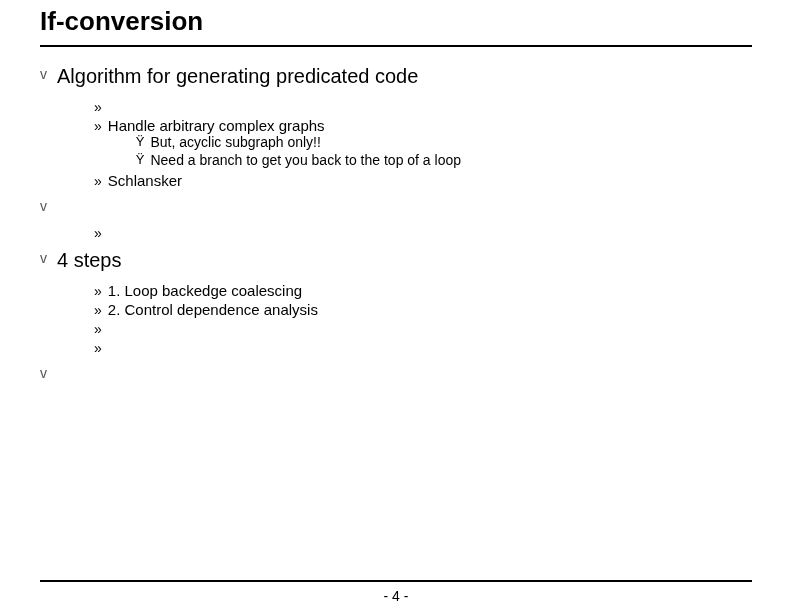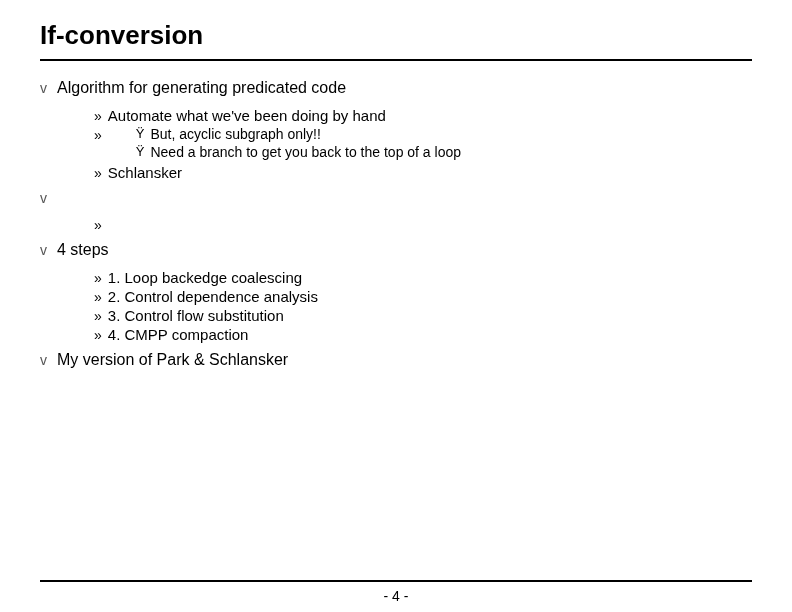--- a/index.html
+++ b/index.html
@@ -13,21 +13,21 @@
     }
     .slide {
       width: 792px;
       height: 612px;
       background: #fff;
       padding: 0;
       display: flex;
       flex-direction: column;
     }
     .title-bar {
-      padding: 20px 40px 8px 40px;
+      padding: 6px 40px 8px 40px;
     }
     .title-bar h1 {
       font-size: 26px;
       font-weight: bold;
       color: #000;
       font-family: Arial, sans-serif;
     }
     .top-rule {
       border: none;
       border-top: 2px solid #000;
@@ -46,21 +46,21 @@
       font-family: Arial, sans-serif;
     }
     .bullet-main .diamond {
       color: #555;
       margin-right: 10px;
       margin-top: 1px;
       font-size: 14px;
       flex-shrink: 0;
     }
     .bullet-main .label {
-      font-size: 16px;
+      font-size: 20px;
     }
     .sub-list {
       margin-left: 54px;
       margin-bottom: 6px;
     }
     .sub-item {
       display: flex;
       align-items: flex-start;
       font-size: 15px;
       color: #000;
@@ -117,25 +117,25 @@
   <div class="content">
 
     <div class="section-gap">
       <div class="bullet-main">
         <span class="diamond">v</span>
         <span class="label">Algorithm for generating predicated code</span>
       </div>
       <div class="sub-list">
         <div class="sub-item">
           <span class="arrow">»</span>
-          <span>Automate what we've  been doing by hand</span>
         </div>
         <div class="sub-item">
           <span class="arrow">»</span>
           <div>
+            <span>Handle arbitrary complex graphs</span>
             <div class="sub-sub-list">
               <div class="sub-sub-item">
                 <span class="ydot">Ÿ</span>
                 <span>But, acyclic subgraph only!!</span>
               </div>
               <div class="sub-sub-item">
                 <span class="ydot">Ÿ</span>
                 <span>Need a branch to get you back to the top of a loop</span>
               </div>
             </div>
@@ -168,33 +168,30 @@
         <div class="sub-item">
           <span class="arrow">»</span>
           <span>1. Loop backedge coalescing</span>
         </div>
         <div class="sub-item">
           <span class="arrow">»</span>
           <span>2. Control dependence analysis</span>
         </div>
         <div class="sub-item">
           <span class="arrow">»</span>
-          <span>3. Control flow substitution</span>
         </div>
         <div class="sub-item">
           <span class="arrow">»</span>
-          <span>4. CMPP compaction</span>
         </div>
       </div>
     </div>
 
     <div class="section-gap">
       <div class="bullet-main">
         <span class="diamond">v</span>
-        <span class="label">My version of Park &amp; Schlansker</span>
       </div>
     </div>
 
   </div>
   <hr class="bottom-rule">
   <div class="footer">
     <span>- 4 -</span>
   </div>
 </div>
 

